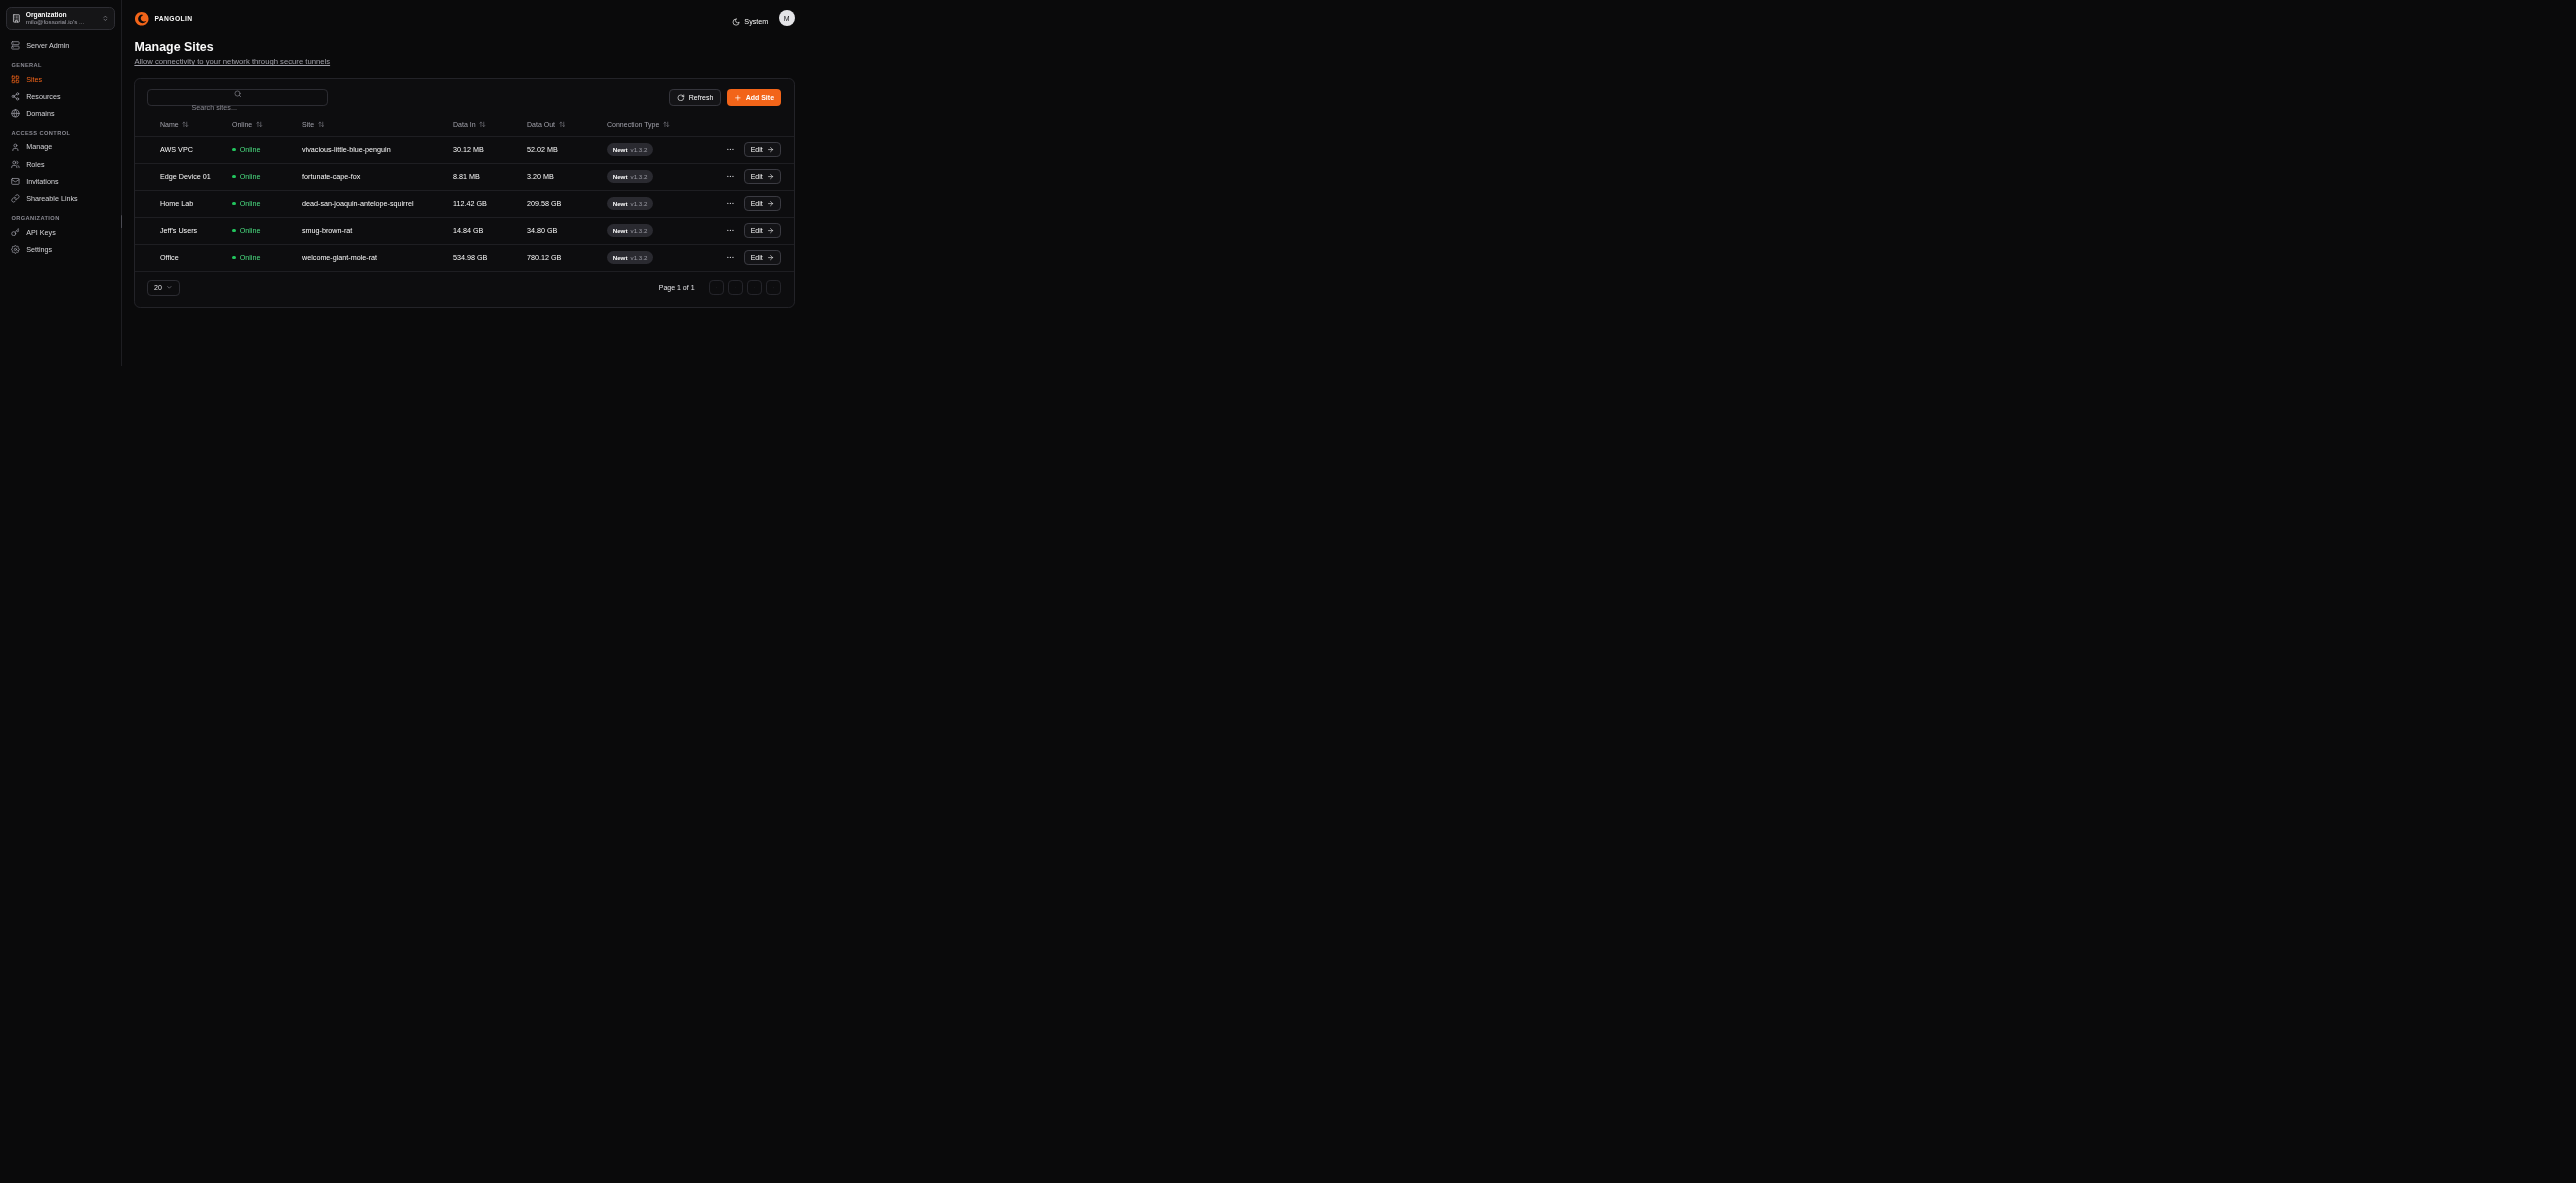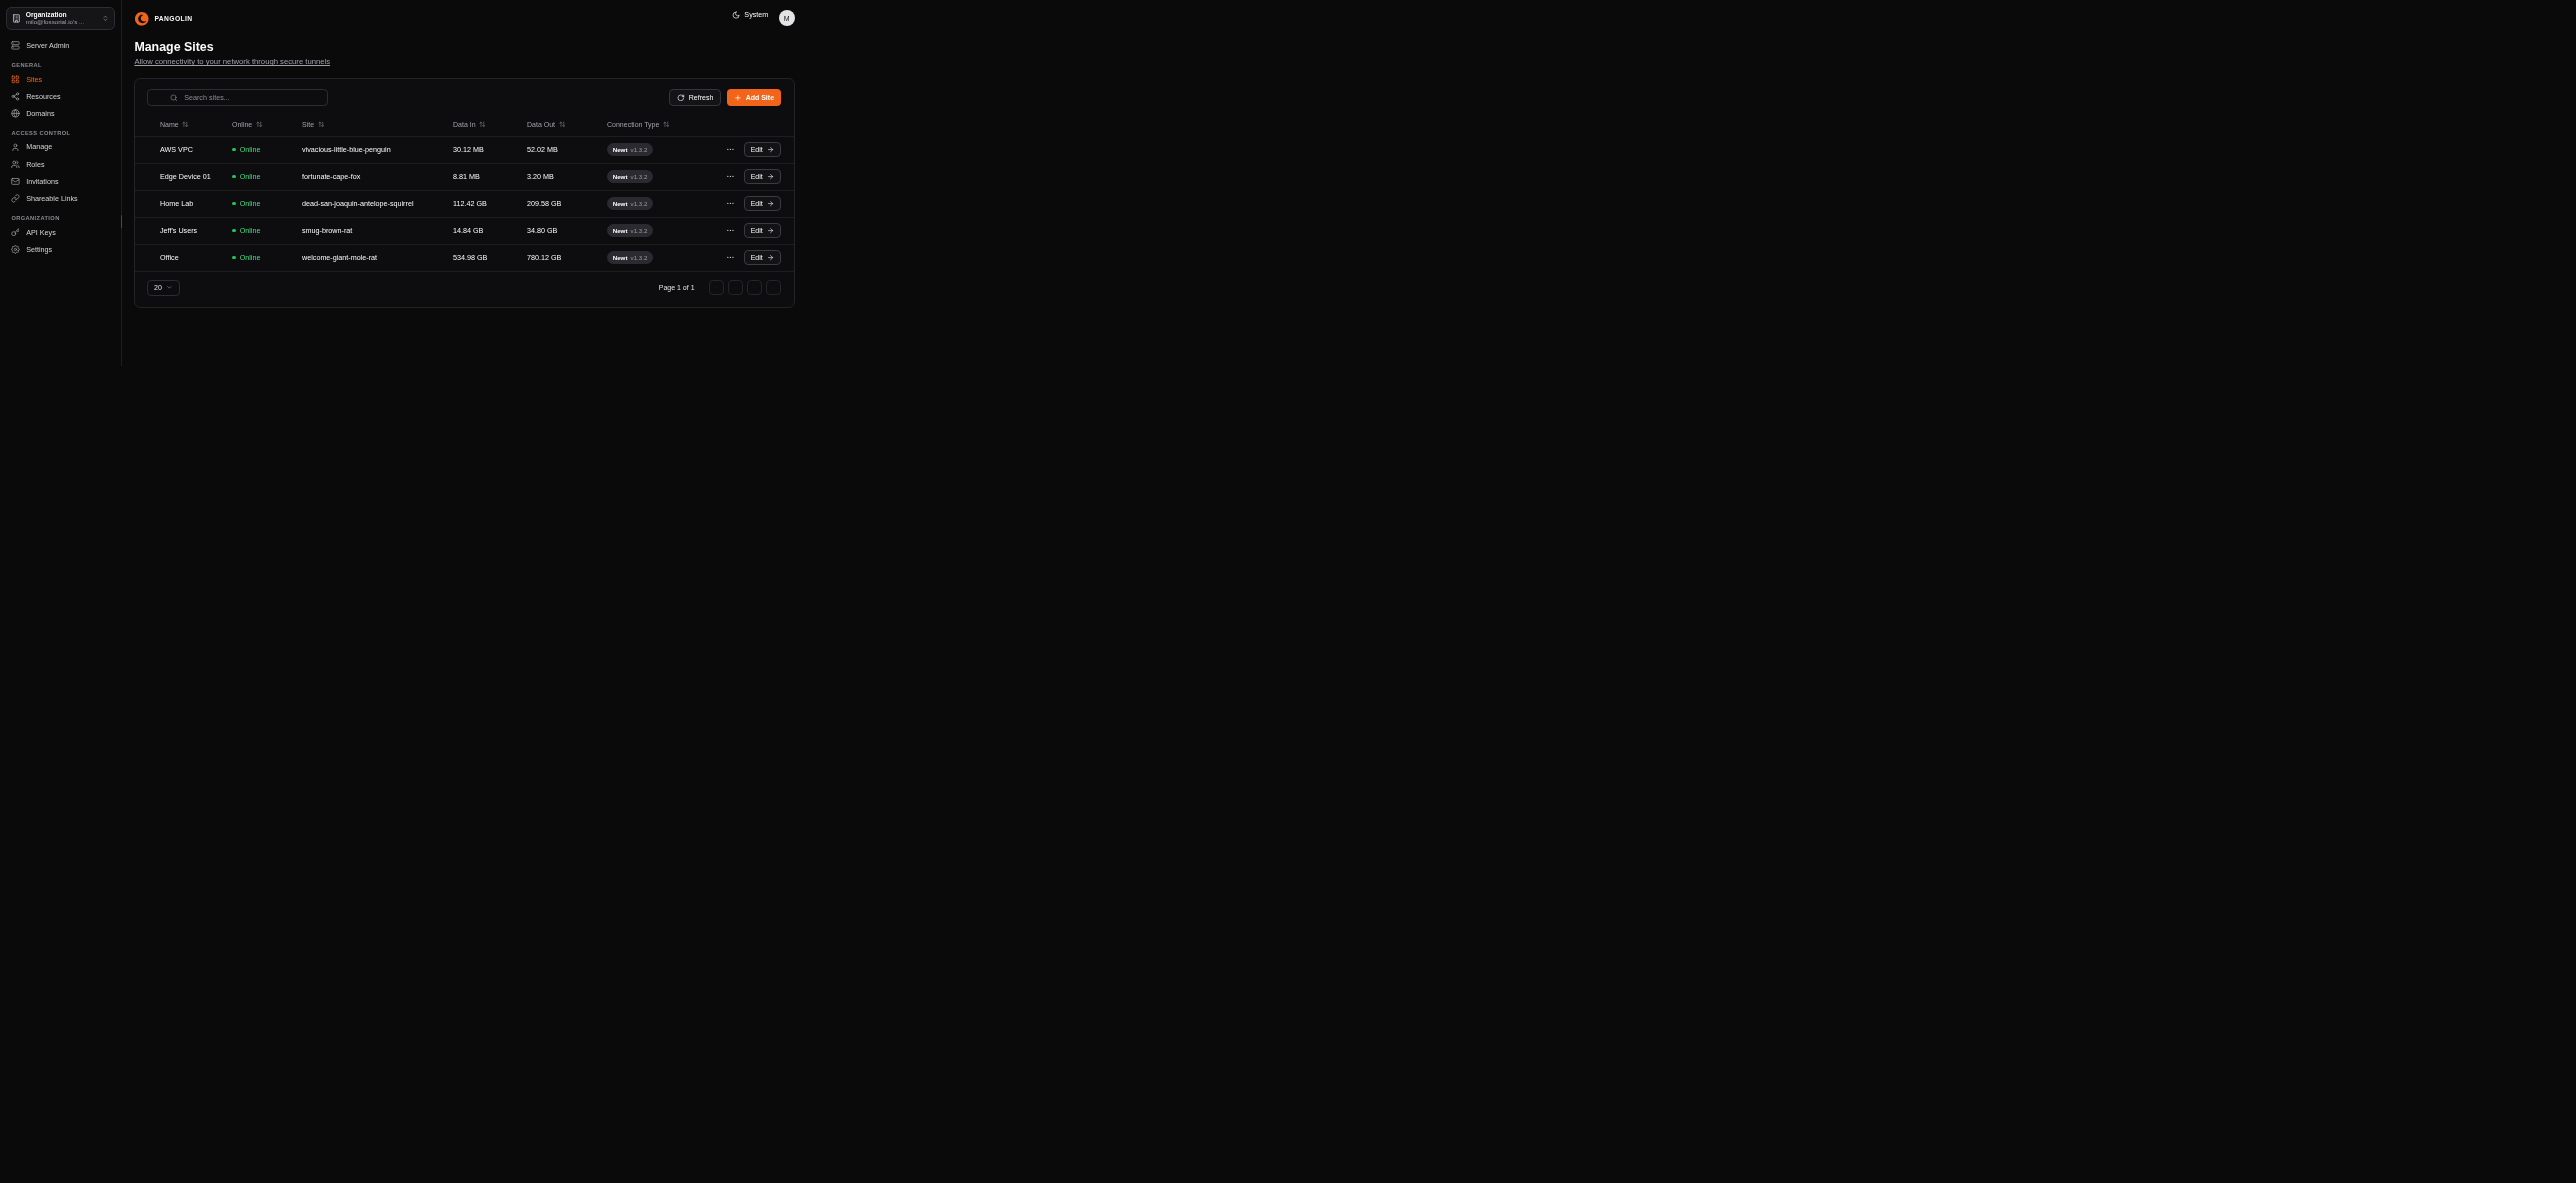--- a/index.html
+++ b/index.html
@@ -54,21 +54,21 @@
     background: #4a4a52; cursor: col-resize;
   }
 
   
   .main { flex: 1; min-width: 0; display: flex; flex-direction: column; }
 
   .topbar { display: flex; justify-content: space-between; align-items: center; padding: 10.3px 13.4px 0 12.4px; }
   .brand { display: flex; align-items: center; gap: 4.6px; cursor: pointer; }
   .brand-logo { display: flex; }
   .brand-text { font-size: 6.7px; font-weight: 700; letter-spacing: .06em; }
-  .top-right { display: flex; align-items: flex-start; gap: 10.3px; }
+  .top-right { display: flex; align-items: flex-end; gap: 10.3px; }
   .theme-toggle { display: flex; align-items: center; gap: 4.1px; font-size: 7.2px; cursor: pointer; color: #fafafa; }
   .theme-toggle .moon { display: flex; color: #fafafa; }
   .avatar {
     width: 16px; height: 16px; border-radius: 50%;
     background: #e4e4e7; color: #18181b;
     display: flex; align-items: center; justify-content: center;
     font-size: 7px; font-weight: 500; cursor: pointer;
   }
 
   .page-head { padding: 13.4px 13.4px 0 12.4px; }
@@ -79,21 +79,21 @@
   .card {
     margin: 11.3px 13.4px 0 12px;
     border: 0.5px solid #232328; background: #0d0d0f;
     border-radius: 6.2px;
   }
   .toolbar { display: flex; justify-content: space-between; align-items: center; padding: 10.3px 12.4px 7.2px; }
   .search-box {
     display: flex; align-items: center; gap: 4.1px;
     width: 181px; height: 17.5px;
     border: 0.5px solid #2c2c32; border-radius: 4.1px;
-    padding: 0 22px; color: #8a8a93;
+    padding: 0 22px; color: #8a8a93; flex-direction: column;
   }
   .search-box input {
     flex: 1; background: transparent; border: none; outline: none;
     color: #e4e4e7; font-family: inherit; font-size: 7.2px; min-width: 0;
   }
   .search-box input::placeholder { color: #8a8a93; }
   .toolbar-actions { display: flex; gap: 5.2px; }
   .btn {
     display: inline-flex; align-items: center; gap: 4.1px;
     height: 17.5px; padding: 0 7.2px; border-radius: 4.1px;

